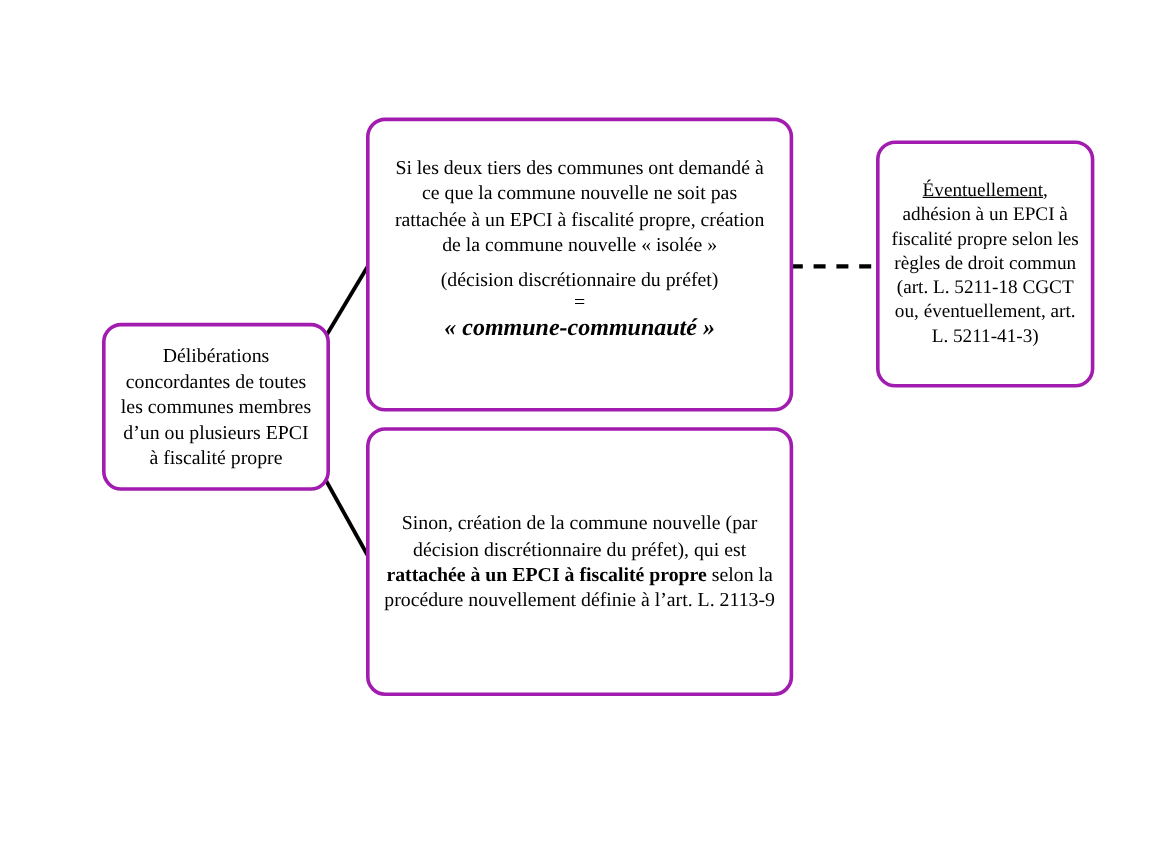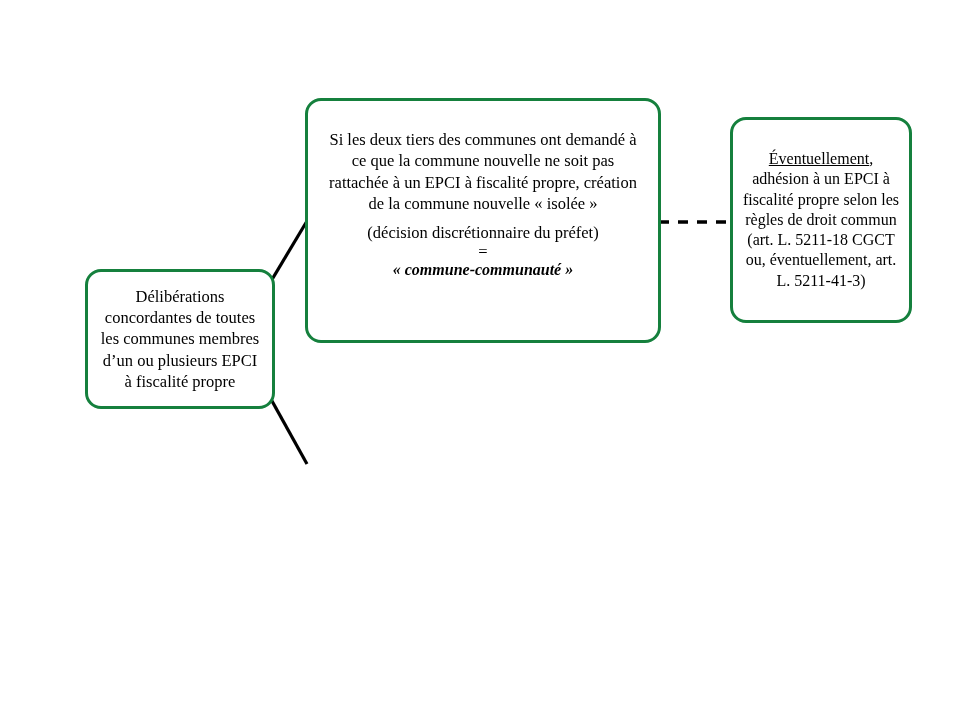--- a/index.html
+++ b/index.html
@@ -18,21 +18,21 @@
   #canvas {
     position: absolute;
     left: 0;
     top: 0;
     width: 960px;
     height: 720px;
   }
   .node {
     position: absolute;
     box-sizing: border-box;
-    border: 3px solid #15803d;
+    border: 3px solid #a21caf;
     border-radius: 16px;
     background: #ffffff;
     display: flex;
     flex-direction: column;
     justify-content: center;
     align-items: center;
     text-align: center;
     z-index: 2;
   }
   .node p {
@@ -64,21 +64,21 @@
     padding: 6px 14px 30px 14px;
     justify-content: flex-start;
     font-size: 16.5px;
     line-height: 1.30;
   }
   #node-isolee .para-main { margin-top: 22px; }
   #node-isolee .eq { font-size: 16.5px; line-height: 1.0; }
   #node-isolee .cc {
     font-weight: bold;
     font-style: italic;
-    font-size: 16px;
+    font-size: 20px;
   }
 
   
   #node-rattachee {
     left: 305px;
     top: 356px;
     width: 356px;
     height: 224px;
     padding: 0 12px;
     font-size: 16.5px;
@@ -123,18 +123,21 @@
     <p class="para">Délibérations concordantes de toutes les communes membres d’un ou plusieurs EPCI à fiscalité propre</p>
   </div>
 
   <div class="node" id="node-isolee">
     <p class="para para-main">Si les deux tiers des communes ont demandé à ce que la commune nouvelle ne soit pas rattachée à un EPCI à fiscalité propre, création de la commune nouvelle « isolée »</p>
     <p class="para">(décision discrétionnaire du préfet)</p>
     <p class="eq">=</p>
     <p class="cc">« commune-communauté »</p>
   </div>
 
+  <div class="node" id="node-rattachee">
+    <p class="para"><span>Sinon, création de la commune nouvelle (par décision discrétionnaire du préfet), qui est </span><span class="b">rattachée à un EPCI à fiscalité propre</span><span> selon la procédure nouvellement définie à l’art. L. 2113-9</span></p>
+  </div>
 
   <div class="node" id="node-adhesion">
     <p class="para"><span class="u">Éventuellement</span><span>, adhésion à un EPCI à fiscalité propre selon les règles de droit commun (art. L. 5211-18 CGCT ou, éventuellement, art. L. 5211-41-3)</span></p>
   </div>
 
 </div>
 
 </body></html>

